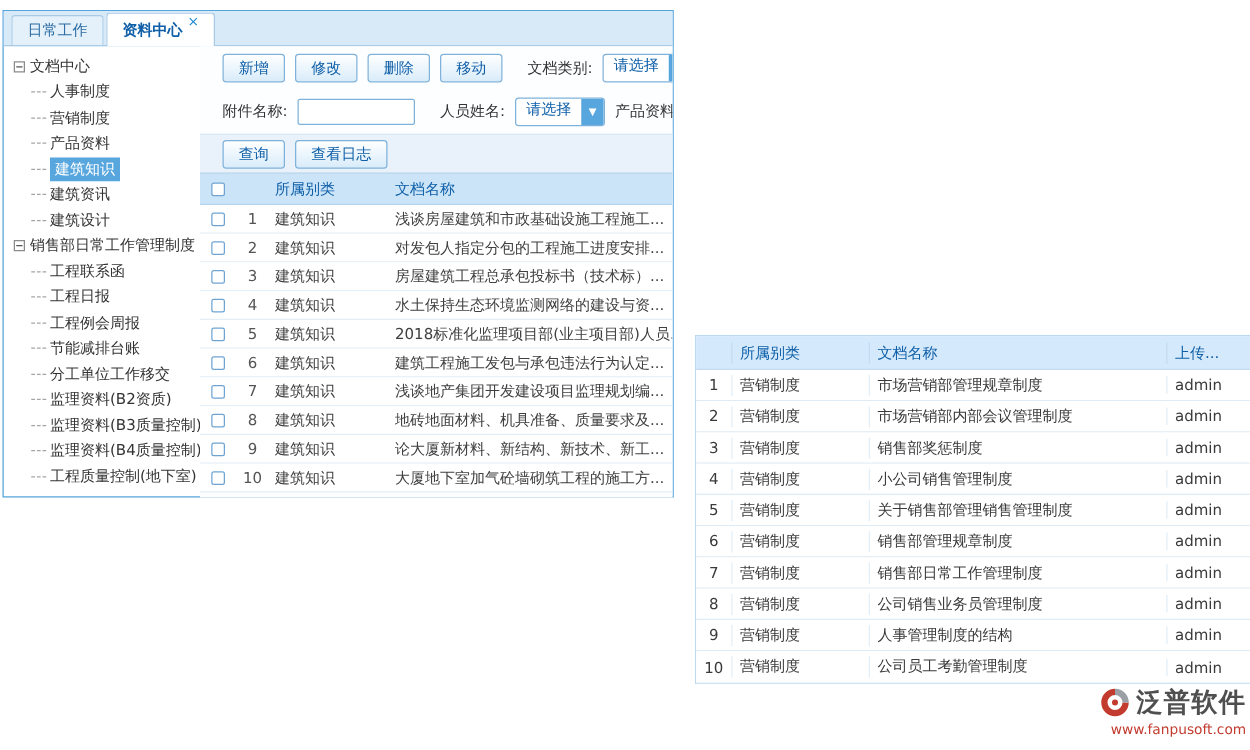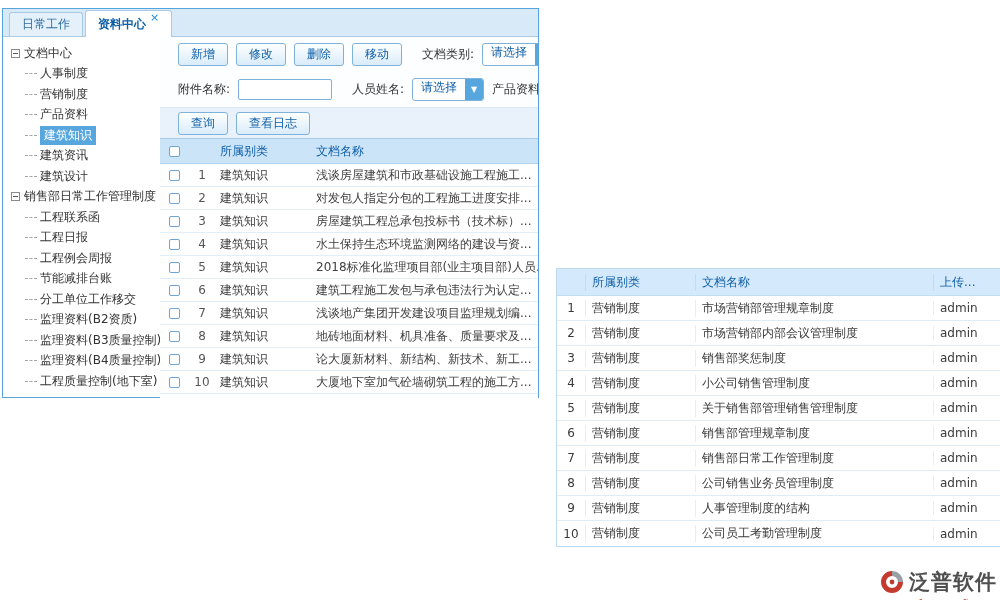--- a/index.html
+++ b/index.html
@@ -74,21 +74,21 @@
   .t2r:last-child { border-bottom:none; }
   .d-no { width:28px; text-align:center; flex:none; }
   .d-cat { width:110px; padding-left:6px; flex:none; border-left:1px solid #E3EEF7; }
   .d-name { width:238px; padding-left:6px; flex:none; border-left:1px solid #E3EEF7;
             overflow:hidden; white-space:nowrap; }
   .d-up { flex:1; padding-left:6px; border-left:1px solid #E3EEF7; overflow:hidden; white-space:nowrap; }
   .t2h .d-cat, .t2h .d-name, .t2h .d-up { border-left:1px solid #C4DCF0; }
 
   
   .logo { position:absolute; right:3px; top:548px; text-align:right; }
-  .logo-top { display:flex; align-items:center; justify-content:space-between; gap:5px;margin-top:20px; }
+  .logo-top { display:flex; align-items:center; justify-content:space-between; gap:5px; }
   .brand { font-size:21px; font-weight:bold; color:#4F4F4F; letter-spacing:1px; }
   .site { font-size:11px; color:#C23B2E; margin-top:1px; }
 </style>
 </head>
 <body>
 
 <div class="panel1">
 
   <div class="tabbar">
     <div class="tab">

